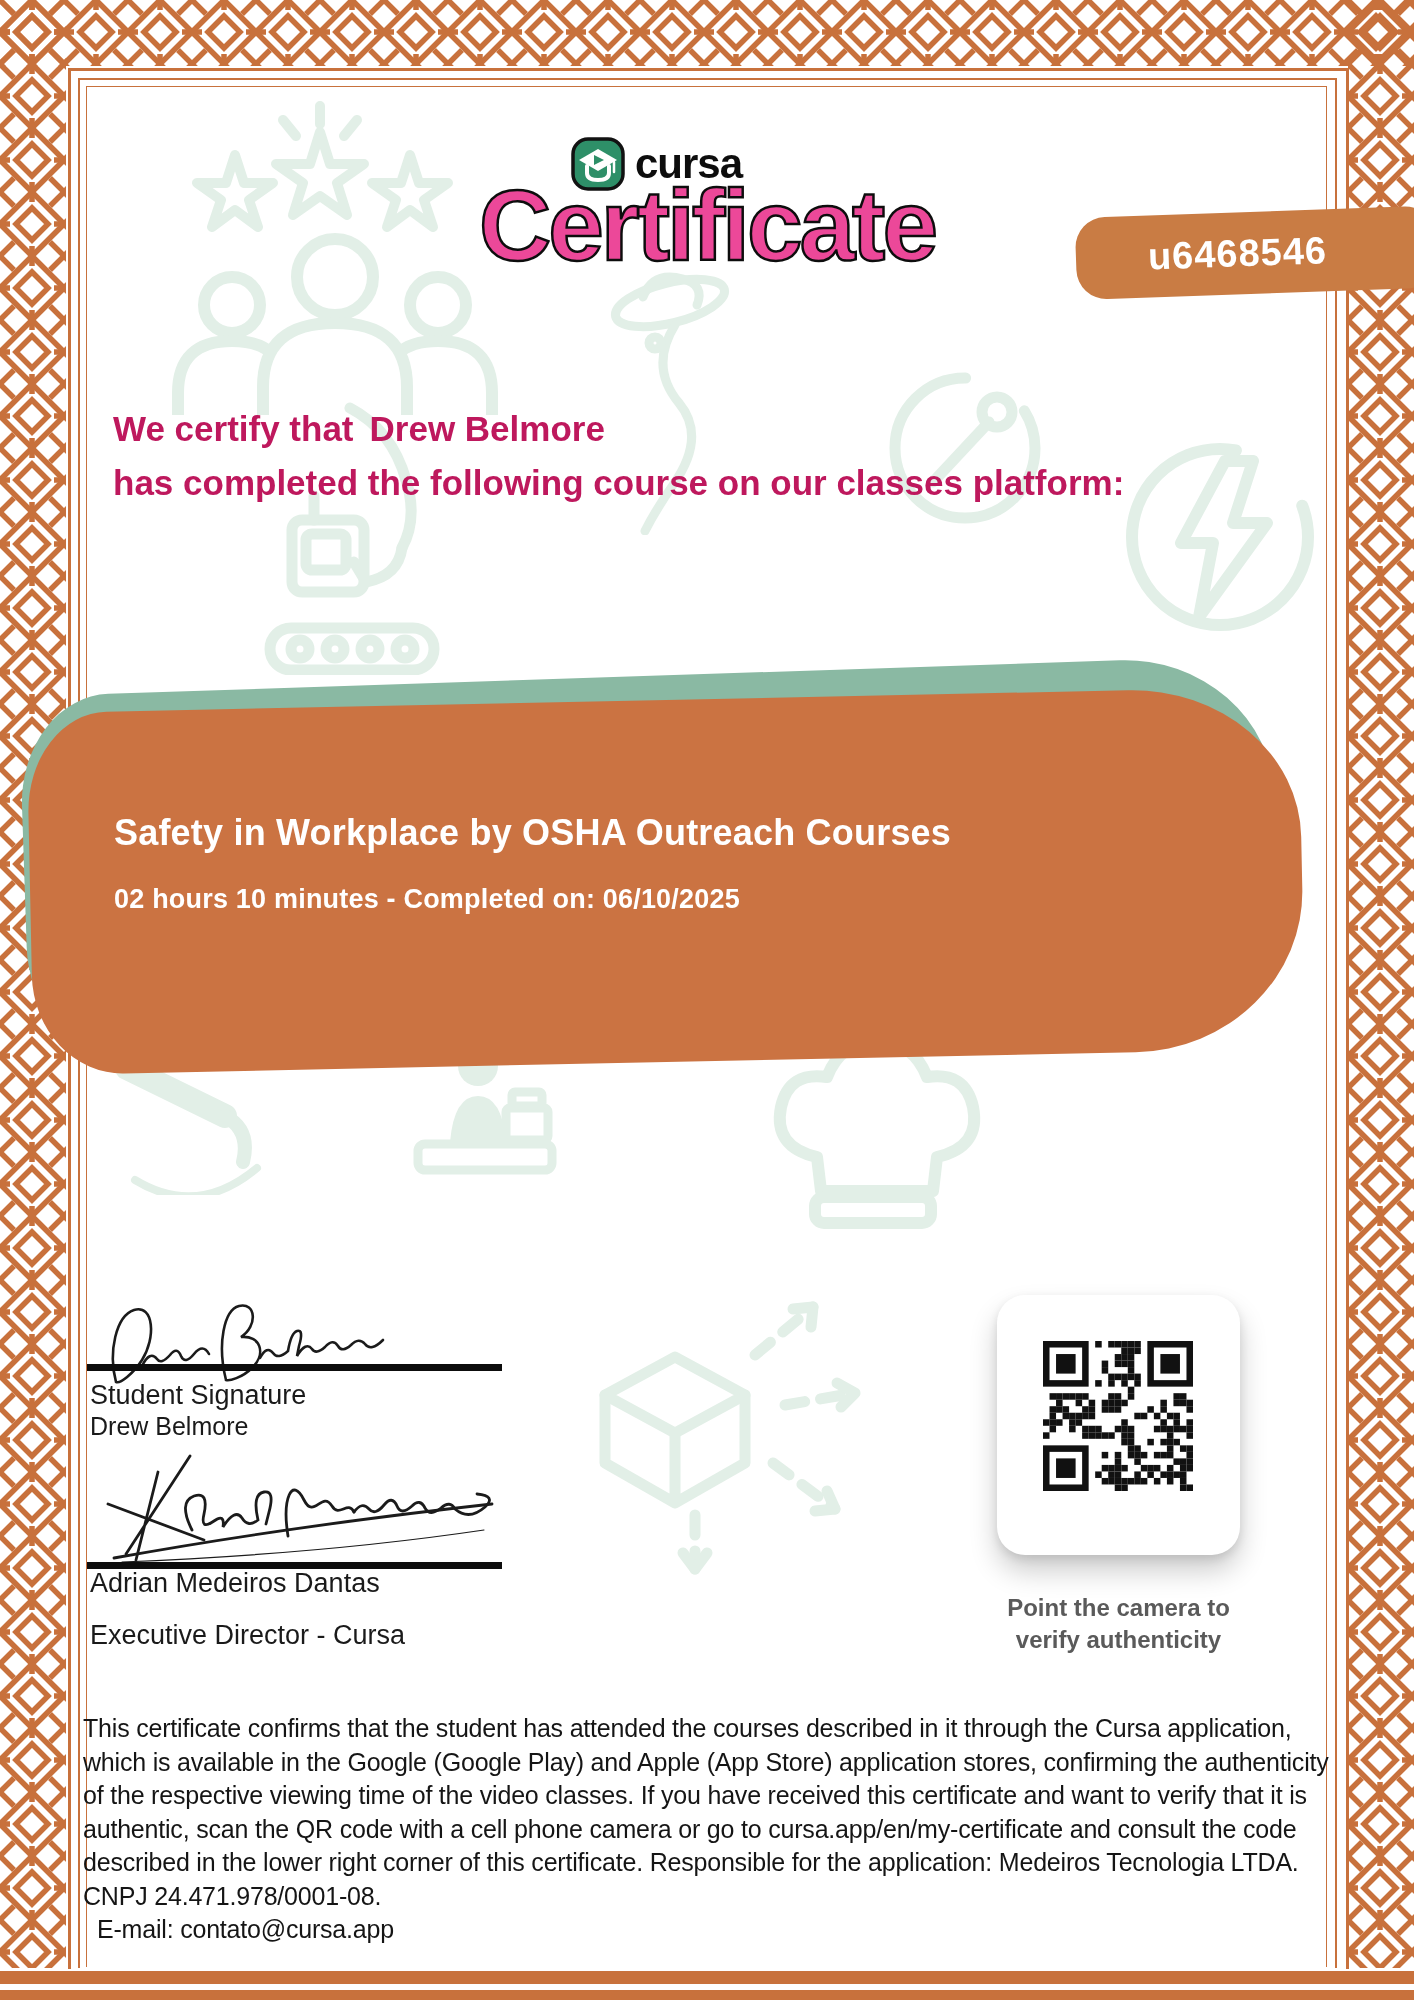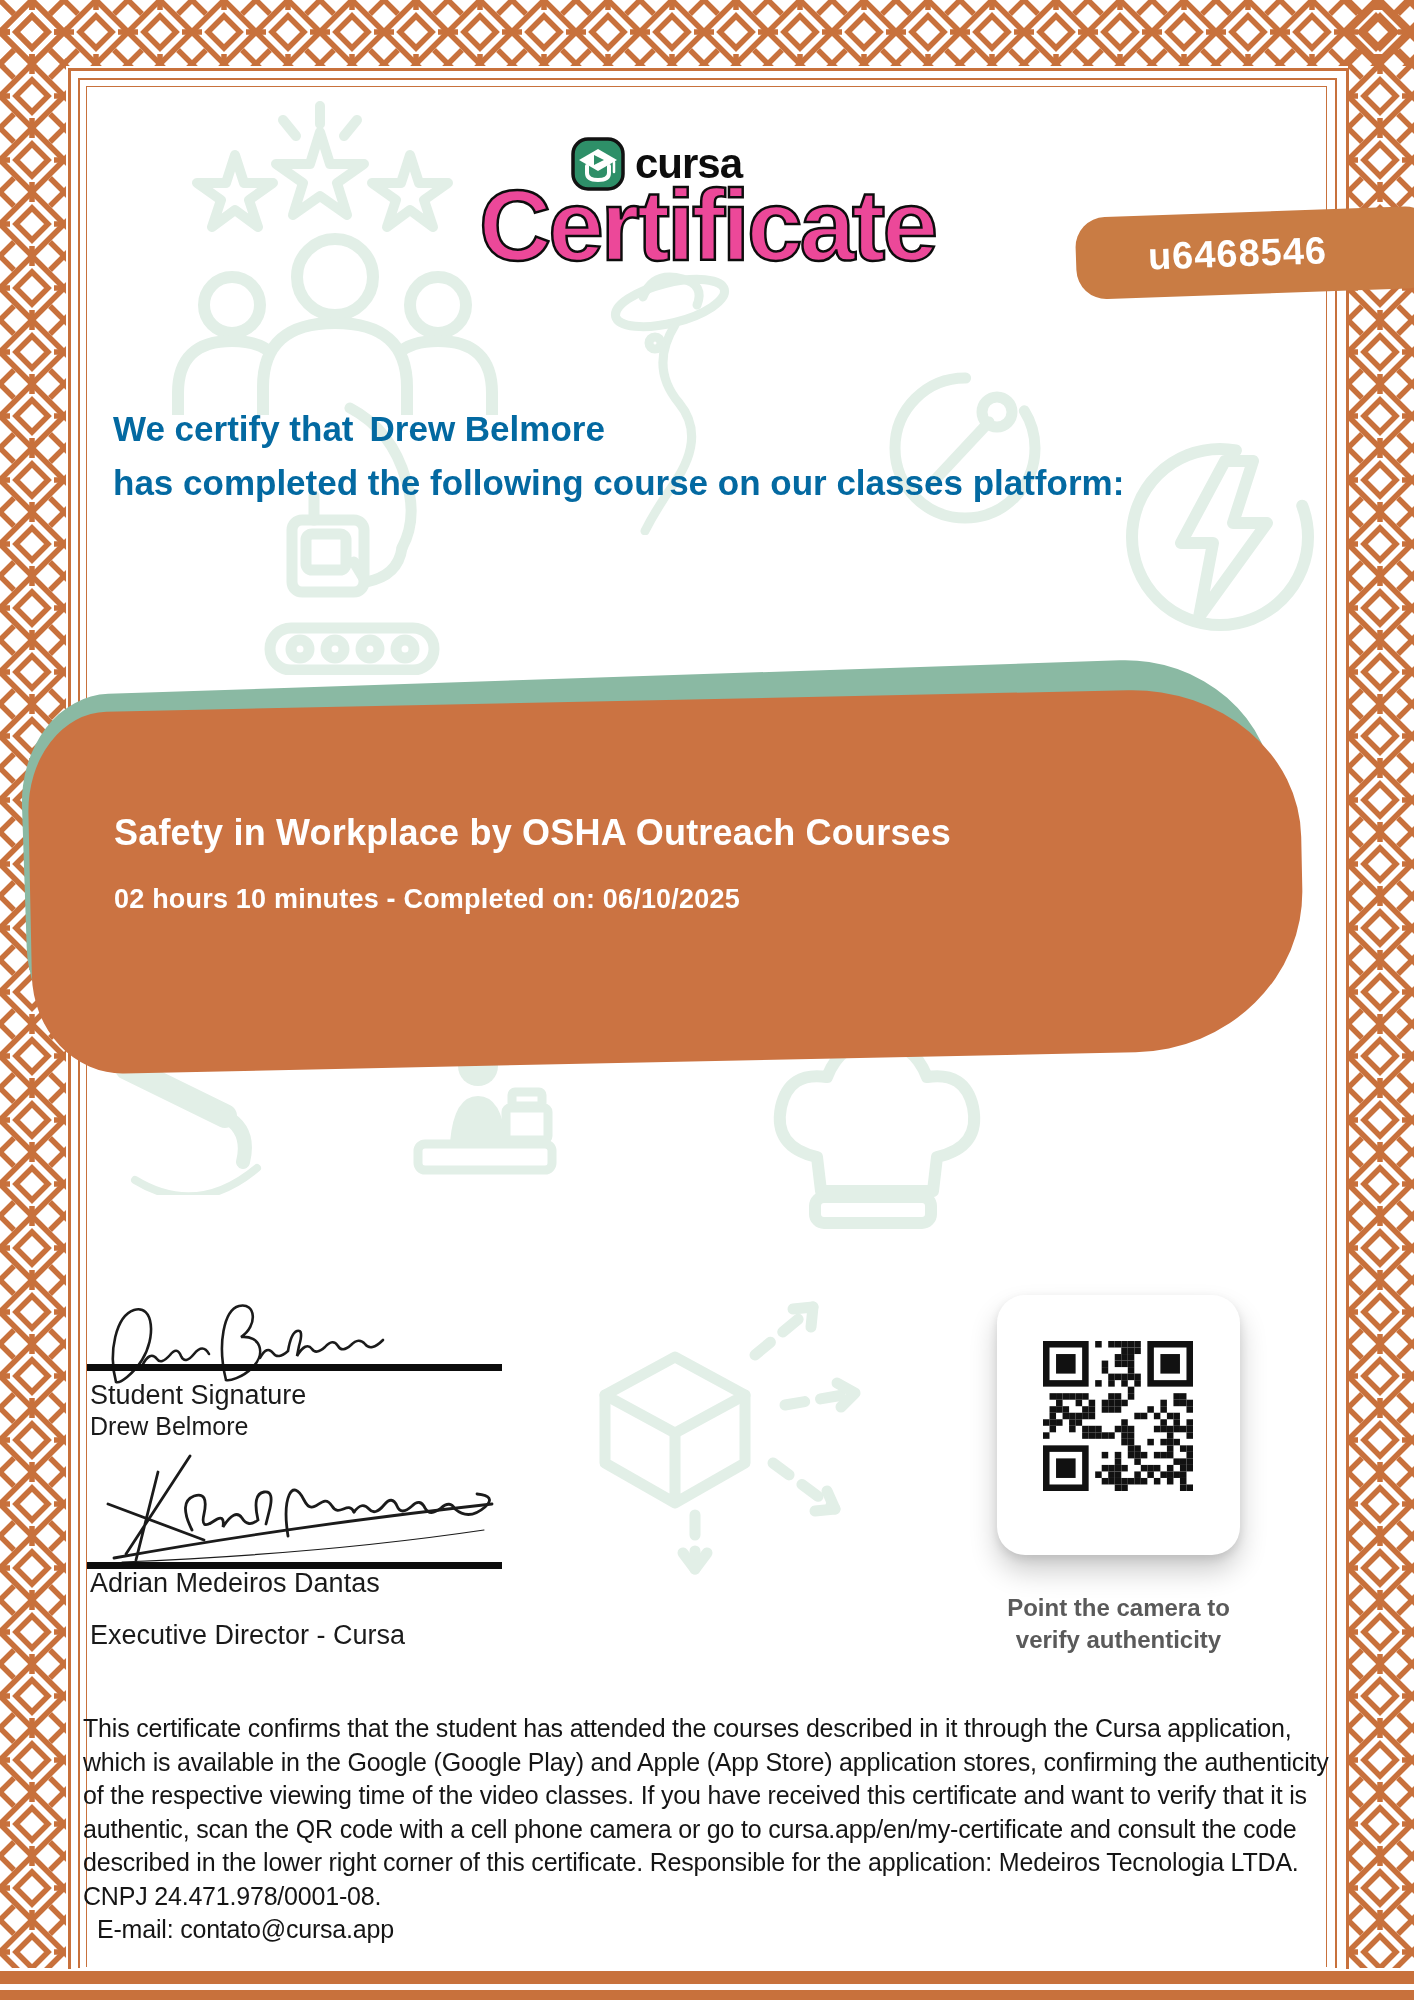--- a/index.html
+++ b/index.html
@@ -32,21 +32,21 @@
     left:1076px;top:218px;width:360px;height:82px;background:#C97C44;
     border-radius:30px;transform:rotate(-2deg);transform-origin:left center;
     display:flex;align-items:center;justify-content:flex-start;
   }
   .id-badge span{
     color:#ffffff;font-size:38px;font-weight:bold;letter-spacing:1px;
     margin-left:72px;
   }
 
   
-  .certify{left:113px;top:402px;font-size:35px;line-height:54px;color:#0369a1;}
+  .certify{left:113px;top:402px;font-size:35px;line-height:54px;color:#be185d;}
   .certify .b{font-weight:bold;}
   .certify .name{font-weight:600;margin-left:16px;}
 
   
   .banner-teal{
     left:24px;top:676px;width:1252px;height:360px;background:#8AB9A3;
     border-radius:90px 150px 150px 90px / 110px 140px 140px 110px;
     transform:rotate(-1.9deg);
   }
   .banner-orange{

